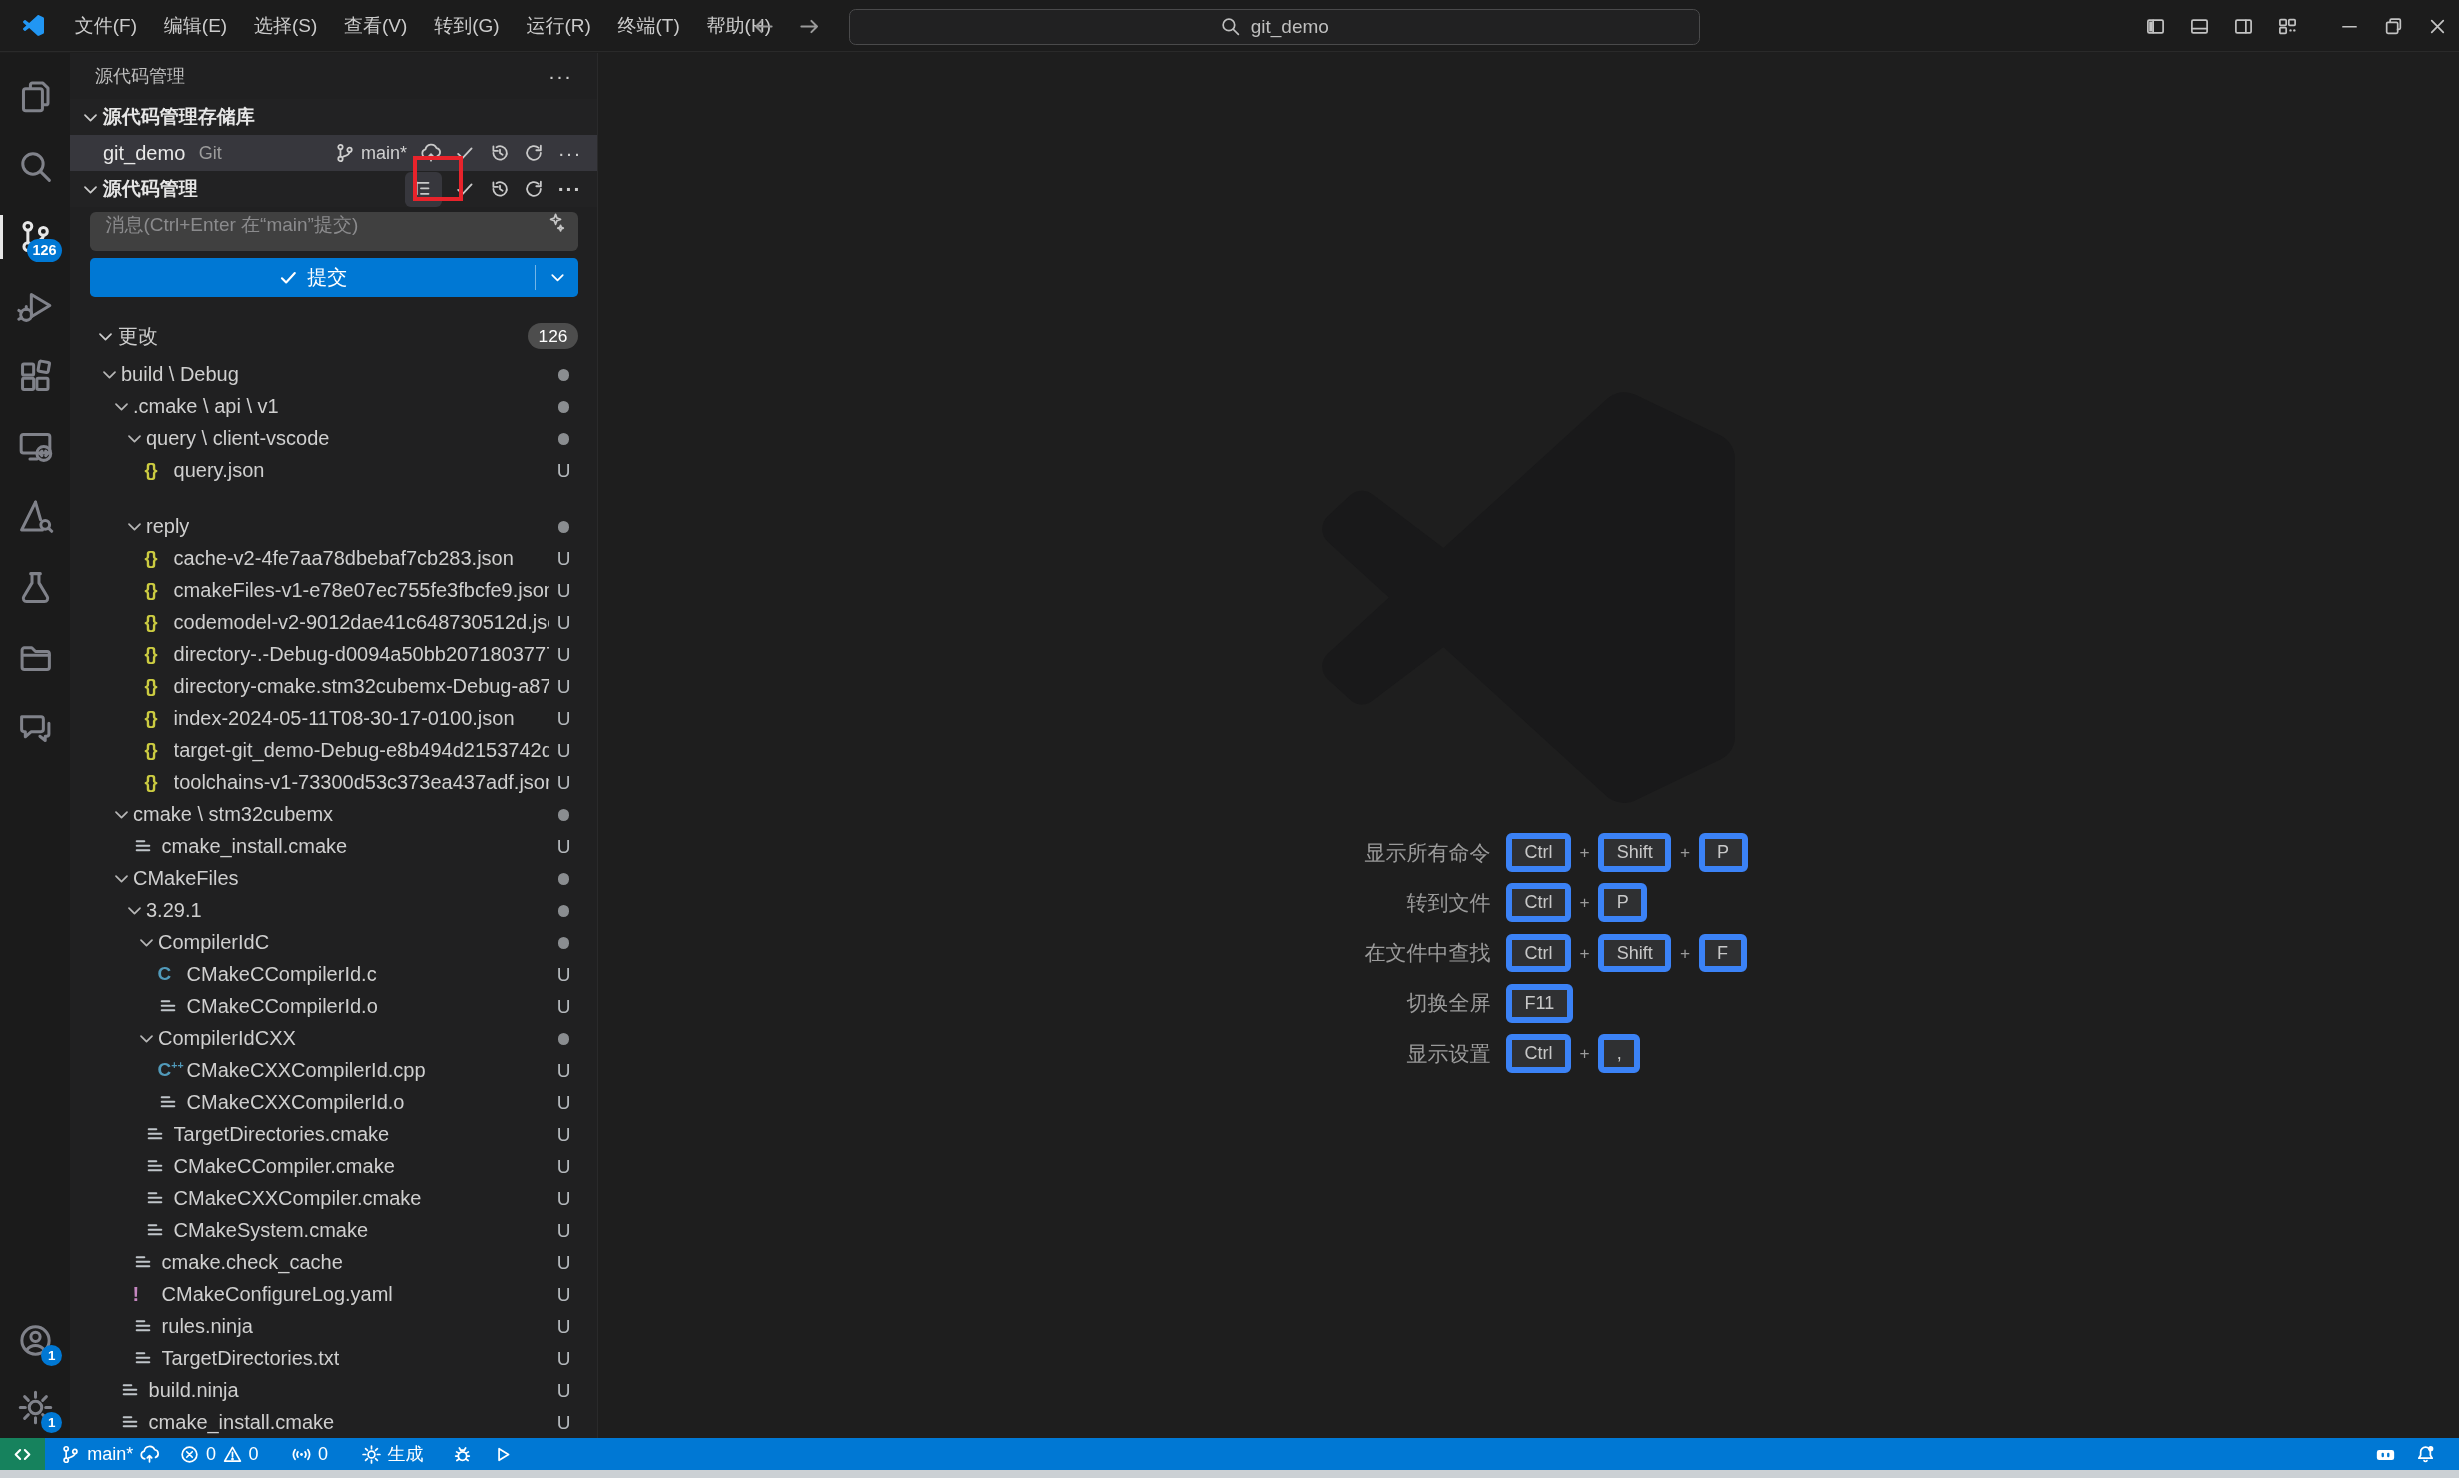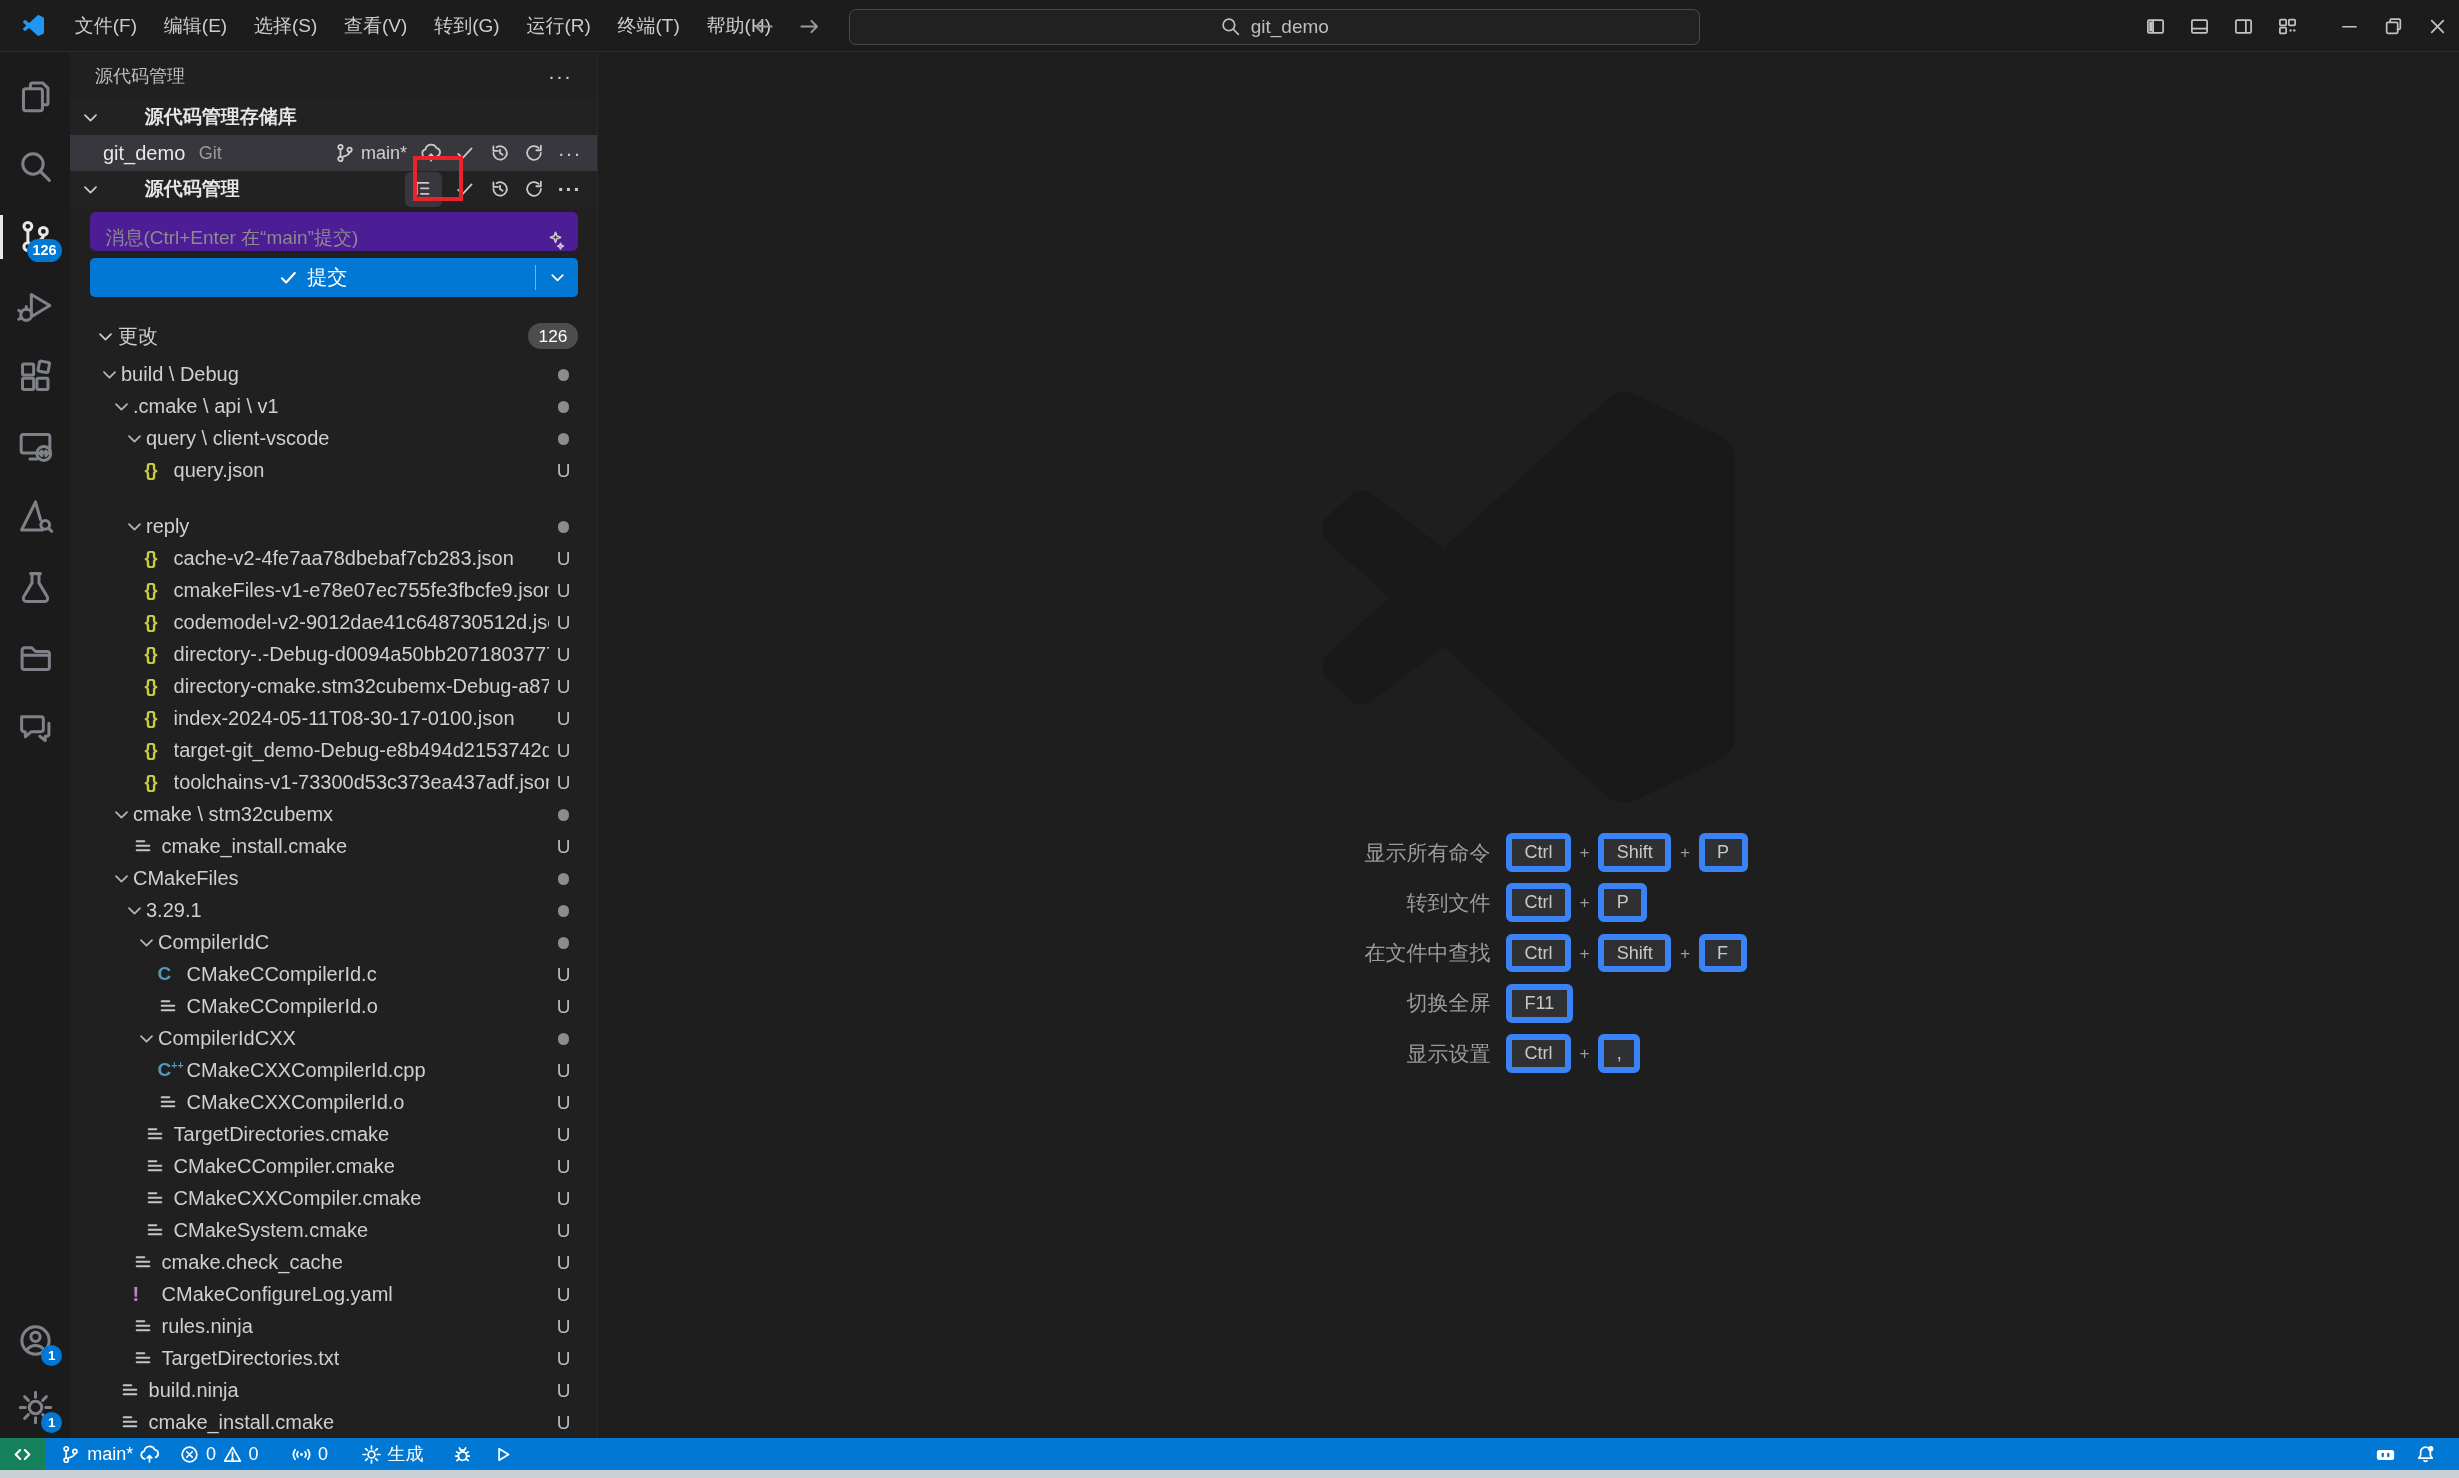--- a/index.html
+++ b/index.html
@@ -24,30 +24,30 @@
   .ab-item.active{color:#e7e7e7;}
   .ab-item.active:before{content:"";position:absolute;left:0;top:11.5px;bottom:11.5px;width:2.9px;background:#e7e7e7;}
   .ab-item .ic svg{width:37px;height:37px;}
   .ab-badge{position:absolute;right:7.7px;bottom:7.7px;background:#0078d4;color:#fff;font-size:14.4px;line-height:23px;min-width:23px;padding:0 5.8px;border-radius:14.4px;text-align:center;font-weight:600;}
   .ab-badge.small{min-width:21px;padding:0 3.8px;line-height:21px;border-radius:10.6px;font-size:13.4px;}
 
   
   .sidebar{position:absolute;left:70px;top:53px;width:528px;height:1385px;background:#202021;border-right:1px solid #2a2a2b;overflow:hidden;}
   .sb-title-row{height:46px;display:flex;align-items:center;padding:0 25px 0 25px;color:#bdbdbd;font-size:18px;}
   .sb-title-row .more{margin-left:auto;color:#cccccc;}
-  .sec-head{height:36px;display:flex;align-items:center;padding:0 15.4px 0 7.7px;font-weight:700;font-size:19px;color:#e6e6e6;background:#222223;position:relative;gap:42px;}
+  .sec-head{height:36px;display:flex;align-items:center;padding:0 15.4px 0 7.7px;font-weight:700;font-size:19px;color:#e6e6e6;background:#222223;position:relative;}
   .sec-head .chev{width:25px;flex:none;color:#cccccc;display:flex;align-items:center;}
   .repo-row{height:36px;display:flex;align-items:center;background:#37373d;padding:0 15.4px 0 33px;font-size:20px;color:#e8e8e8;}
   .repo-type{color:#9c9c9c;font-size:18px;margin-left:13.4px;}
   .row-icons{margin-left:auto;display:flex;align-items:center;gap:12.5px;color:#c9c9c9;}
   .row-icons .ic svg{width:22px;height:22px;}
   .branch-chip{display:flex;align-items:center;gap:4.8px;font-size:18px;color:#d0d0d0;}
   .icon-btn{width:37px;height:35px;display:flex;align-items:center;justify-content:center;border-radius:5.8px;}
   .icon-btn.hover{background:#37373d;}
-  .commit-input{position:absolute;left:20px;width:488px;top:159px;height:39px;background:#4c1d95;border-radius:5.8px;display:flex;align-items:flex-end;padding:0 13.4px 0 15.4px;color:#8b8b8d;font-size:19px;}
+  .commit-input{position:absolute;left:20px;width:488px;top:159px;height:39px;background:#404040;border-radius:5.8px;display:flex;align-items:flex-start;padding:0 13.4px 0 15.4px;color:#8b8b8d;font-size:19px;}
   .commit-input .sparkle{margin-left:auto;color:#c5c5c5;}
   .commit-btn{position:absolute;left:20px;width:488px;top:205px;height:39px;background:#0078d4;border-radius:4.8px;display:flex;align-items:center;color:#ffffff;font-size:20px;}
   .commit-btn .main{flex:1;display:flex;align-items:center;justify-content:center;gap:8.6px;}
   .commit-btn .sep{width:1px;height:25px;background:rgba(255,255,255,.45);}
   .commit-btn .dd{width:42px;display:flex;align-items:center;justify-content:center;}
   .changes-row{position:absolute;left:0;right:0;top:267px;height:32px;display:flex;align-items:center;padding:0 19px 0 23px;font-size:20px;color:#cccccc;}
   .changes-row .chev{width:25px;color:#cccccc;display:flex;align-items:center;}
   .count-badge{margin-left:auto;background:#4d4d4d;color:#ffffff;border-radius:15.4px;font-size:17.3px;line-height:26px;padding:0 10.6px;font-weight:500;}
   .tree{position:absolute;left:0;right:0;top:281px;bottom:0;overflow:hidden;}
   .tree-row{height:32px;display:flex;align-items:center;font-size:20px;color:#cfcfcf;padding-right:19px;white-space:nowrap;}

